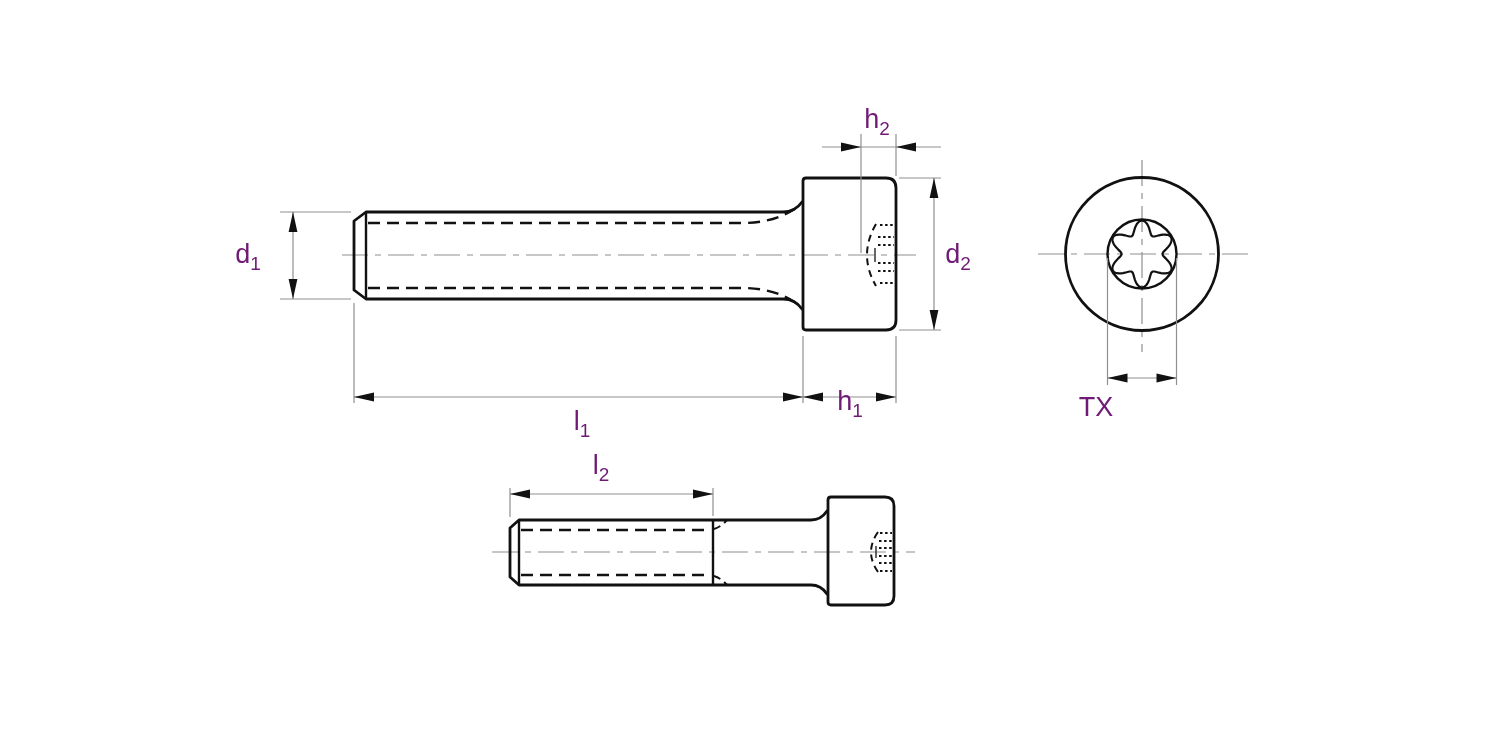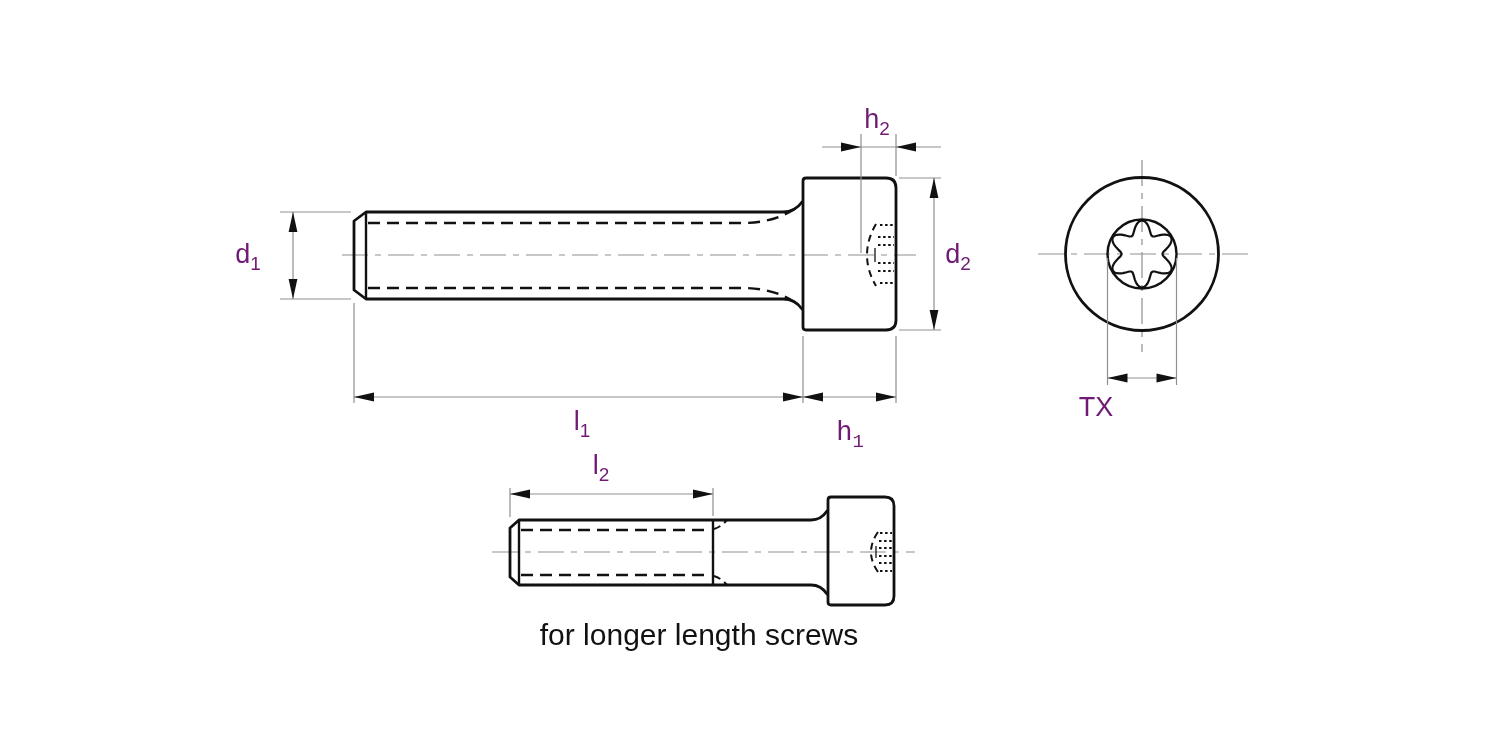--- a/index.html
+++ b/index.html
@@ -147,21 +147,20 @@
   </svg>
 
   <div class="dim-label" style="left:248px;top:257px;"><span>d</span><sub>1</sub></div>
 
   <div class="dim-label" style="left:877px;top:122px;"><span>h</span><sub>2</sub></div>
 
   <div class="dim-label" style="left:958px;top:257px;text-align:right;"><span>d</span><sub>2</sub></div>
 
   <div class="dim-label" style="left:582px;top:424px;"><span>l</span><sub>1</sub></div>
 
-  <div class="dim-label" style="left:850px;top:436px;font-family:Liberation Mono, monospace;"><span>h</span><sub>1</sub></div>
+  <div class="dim-label" style="left:850px;top:404px;"><span>h</span><sub>1</sub></div>
 
   <div class="dim-label" style="left:1096px;top:410px;"><span>TX</span><sub></sub></div>
 
   <div class="dim-label" style="left:601px;top:468px;"><span>l</span><sub>2</sub></div>
 
-  <div class="caption" style="left:699px;top:635px;">for longer length screws</div>
 
 </div>
 
 </body></html>

